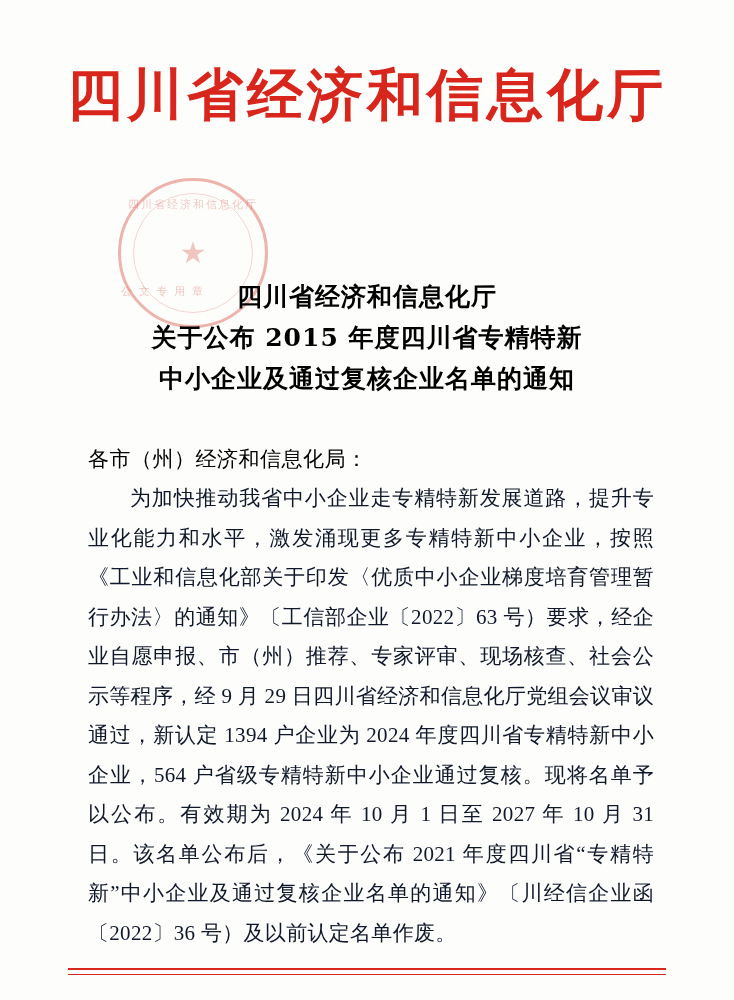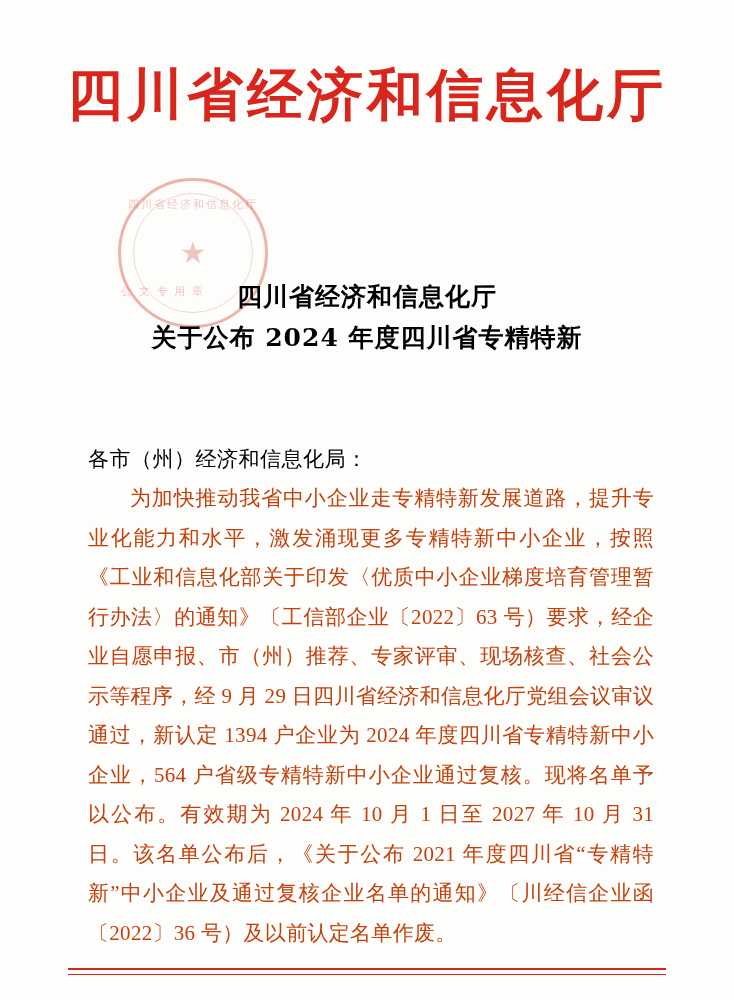--- a/index.html
+++ b/index.html
@@ -131,21 +131,21 @@
   }
   .salutation {
     font-size: 21px;
     color: #000;
     line-height: 39px;
     letter-spacing: 0.5px;
     font-family: Liberation Serif, serif;
   }
   .para {
     font-size: 21px;
-    color: #c2410c;
+    color: #0f172a;
     line-height: 39.5px;
     letter-spacing: 0.3px;
     text-align: justify;
     text-indent: 2em;
     font-family: "Liberation Serif", serif;
     margin: 0;
   }
 
   
   .rule {
@@ -170,21 +170,22 @@
 
     <div class="seal">
       <div class="seal-inner"></div>
       <div class="seal-text-top">四川省经济和信息化厅</div>
       <div class="seal-star">★</div>
       <div class="seal-text-bottom">公 文 专 用 章</div>
     </div>
 
     <div class="title-block">
       <div class="title-line">四川省经济和信息化厅</div>
-      <div class="title-line">关于公布 2024 年度四川省专精特新</div>
+      <div class="title-line">关于公布 2015 年度四川省专精特新</div>
+      <div class="title-line">中小企业及通过复核企业名单的通知</div>
     </div>
 
     <div class="body-block">
       <div class="salutation">各市（州）经济和信息化局：</div>
       <p class="para">为加快推动我省中小企业走专精特新发展道路，提升专业化能力和水平，激发涌现更多专精特新中小企业，按照《工业和信息化部关于印发〈优质中小企业梯度培育管理暂行办法〉的通知》〔工信部企业〔2022〕63 号）要求，经企业自愿申报、市（州）推荐、专家评审、现场核查、社会公示等程序，经 9 月 29 日四川省经济和信息化厅党组会议审议通过，新认定 1394 户企业为 2024 年度四川省专精特新中小企业，564 户省级专精特新中小企业通过复核。现将名单予以公布。有效期为 2024 年 10 月 1 日至 2027 年 10 月 31 日。该名单公布后，《关于公布 2021 年度四川省“专精特新”中小企业及通过复核企业名单的通知》〔川经信企业函〔2022〕36 号）及以前认定名单作废。</p>
     </div>
 
     <div class="rule rule-top"></div>
     <div class="rule rule-bottom"></div>
 

